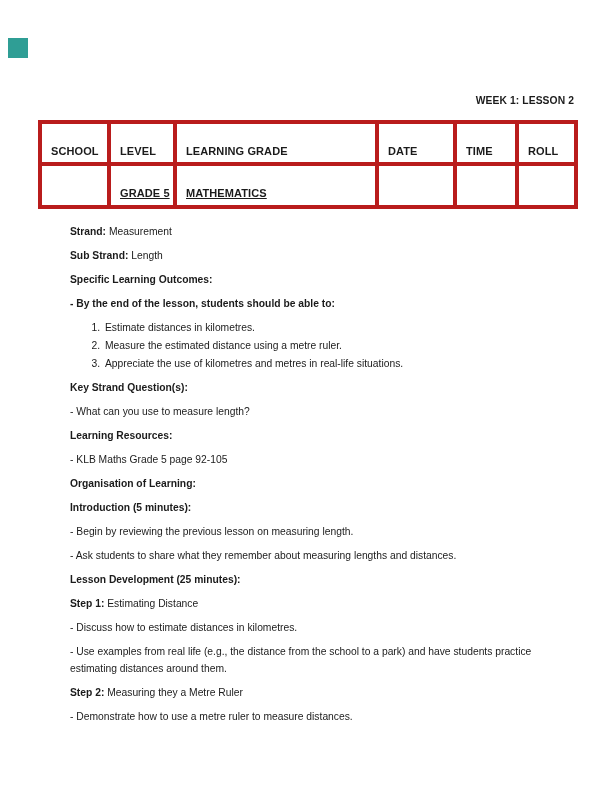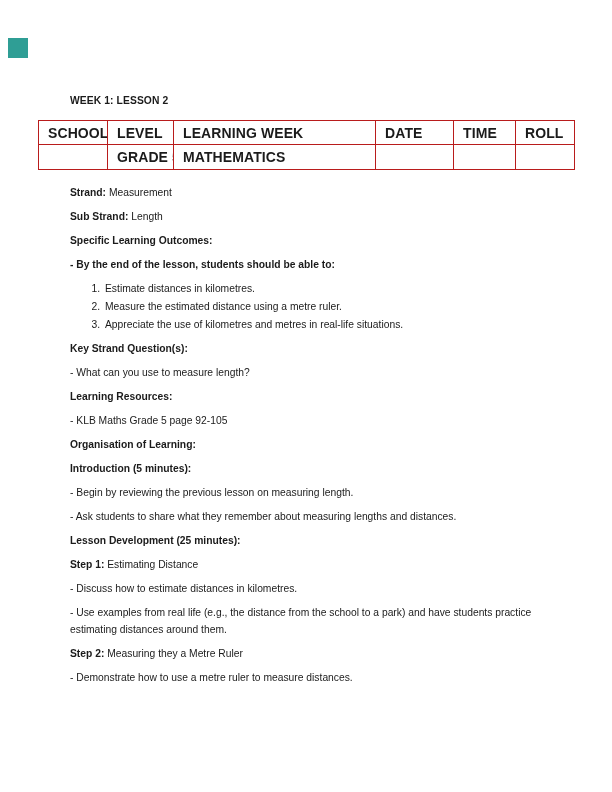--- a/index.html
+++ b/index.html
@@ -13,32 +13,33 @@
   }
   .corner-marker {
     position: absolute; left: 8px; top: 38px;
     width: 20px; height: 20px;
   }
   .page { padding: 92px 38px 0 38px; }
   .doc-title {
     font-size: 10.3px; font-weight: 700;
     margin: 0 0 11px 32px; line-height: 17px;
     letter-spacing: 0.1px;
+    text-align: right;
   }
   table.info-table {
     width: 536px; border-collapse: collapse; table-layout: fixed;
   }
   table.info-table td {
-    border: 1px solid #b91c1c;
-    font-size: 14px; font-weight: 700;
-    padding: 0 2px 0 9px; vertical-align: middle;
+    border: 4px solid #b91c1c;
+    font-size: 11px; font-weight: 700;
+    padding: 15px 2px 0 9px; vertical-align: middle;
     letter-spacing: 0.1px; overflow: hidden; white-space: nowrap;
   }
   tr.hdr-row td { height: 23px; }
-  tr.val-row td { height: 24px; }
+  tr.val-row td { height: 24px; text-decoration: underline; }
   .content {
     margin: 14px 0 0 32px; width: 476px;
     font-size: 10.3px; line-height: 17px;
   }
   .content p { margin: 0 11px 7px 0; }
   .content p.bold { font-weight: 700; }
   .content b { font-weight: 700; }
   ol.outcomes {
     margin: 0 0 6px 0; padding: 0 0 0 33px;
   }
@@ -59,21 +60,21 @@
         <col style="width:66px">
         <col style="width:202px">
       <col style="width:78px">
         <col style="width:62px">
         <col style="width:59px">
     </colgroup>
     <tbody>
       <tr class="hdr-row">
         <td>SCHOOL</td>
         <td>LEVEL</td>
-        <td>LEARNING WEEK</td>
+        <td>LEARNING GRADE</td>
         <td>DATE</td>
         <td>TIME</td>
         <td>ROLL</td>
       </tr>
       <tr class="val-row">
         <td></td>
         <td>GRADE 5</td>
         <td>MATHEMATICS</td>
         <td></td>
         <td></td>

